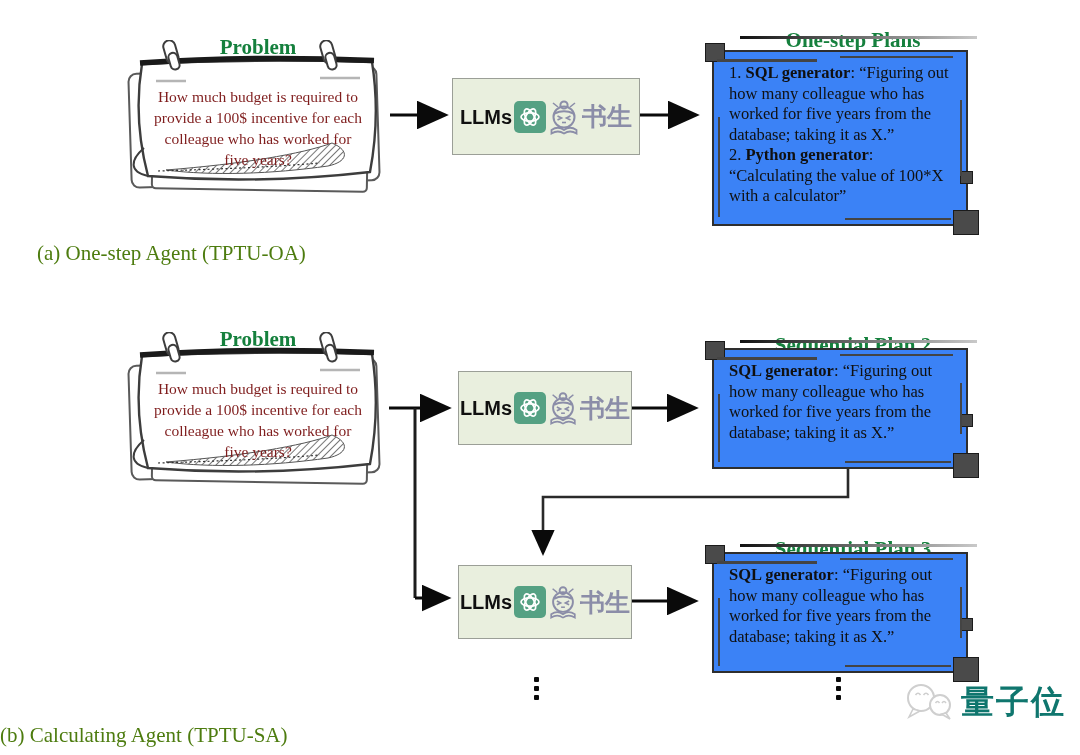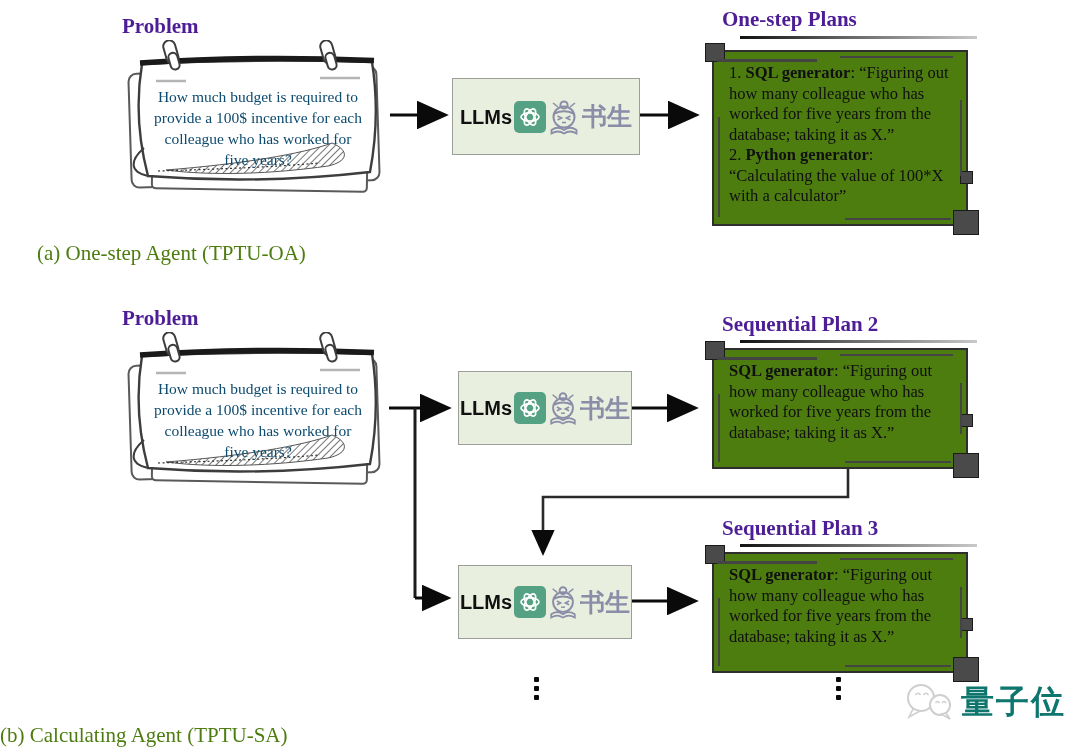--- a/index.html
+++ b/index.html
@@ -1,37 +1,37 @@
 <!DOCTYPE html>
 <html><head>
 <meta charset="utf-8">
 <style>
   html,body{margin:0;padding:0;background:#ffffff;}
   #canvas{position:relative;width:1080px;height:755px;background:#ffffff;overflow:hidden;
           font-family:"Liberation Serif",serif;color:#111;}
   .abs{position:absolute;}
 
   
-  .h-title{font-weight:bold;font-size:21px;color:#4c1d95;}
+  .h-title{font-weight:bold;font-size:21px;text-align:center;color:#15803d;margin-top:21px;}
   .caption{font-size:21px;text-align:left;color:#4d7c0f;}
 
   
   .note-wrap{width:272px;height:158px;}
-  .note-text{position:absolute;text-align:center;font-size:15.5px;line-height:21px;color:#0c4a6e;}
+  .note-text{position:absolute;text-align:center;font-size:15.5px;line-height:21px;color:#7f1d1d;}
 
   
   .llm-box{background:#e9efde;border:1.6px solid #9b9f97;display:flex;flex-direction:row;
            align-items:center;justify-content:center;gap:2px;}
   .llm-title{font-family:"Liberation Sans",sans-serif;font-weight:bold;font-size:20px;color:#101010;line-height:1;}
   .llm-logos{display:flex;align-items:center;}
   .openai-chip{width:32px;height:32px;border-radius:5px;background:#55a183;display:flex;align-items:center;justify-content:center;}
   .mascot-label{font-family:"Liberation Sans",sans-serif;font-weight:bold;font-size:25px;color:#8b8da8;line-height:1;}
 
   
-  .sketch-frame{border:2.5px solid #2e2e2e;background:#4d7c0f;}
+  .sketch-frame{border:2.5px solid #2e2e2e;background:#3b82f6;}
   .sketch-frame .sq{position:absolute;background:#4a4a4a;border:1.5px solid #1b1b1b;}
   .sq-tl{top:-9px;left:-9px;width:18px;height:17px;}
   .sq-br{bottom:-11px;right:-13px;width:24px;height:23px;}
   .sq-rs{right:-7px;bottom:40px;width:11px;height:11px;}
   .sketch-frame .acc{position:absolute;background:#444;}
   .acc-t{top:4px;left:50%;width:45%;height:2px;}
   .acc-tl2{top:7px;left:1%;width:40%;height:3px;background:linear-gradient(to right,#4d4d4d,#e2e2e2);}
   .acc-l{left:4px;top:38%;width:2px;height:58%;background:linear-gradient(#a5a5a5,#2c2c2c);}
   .acc-b{bottom:4px;left:52%;width:42%;height:2px;}
   .acc-r{right:4px;top:28%;width:2px;height:44%;background:#5a5a5a;}

